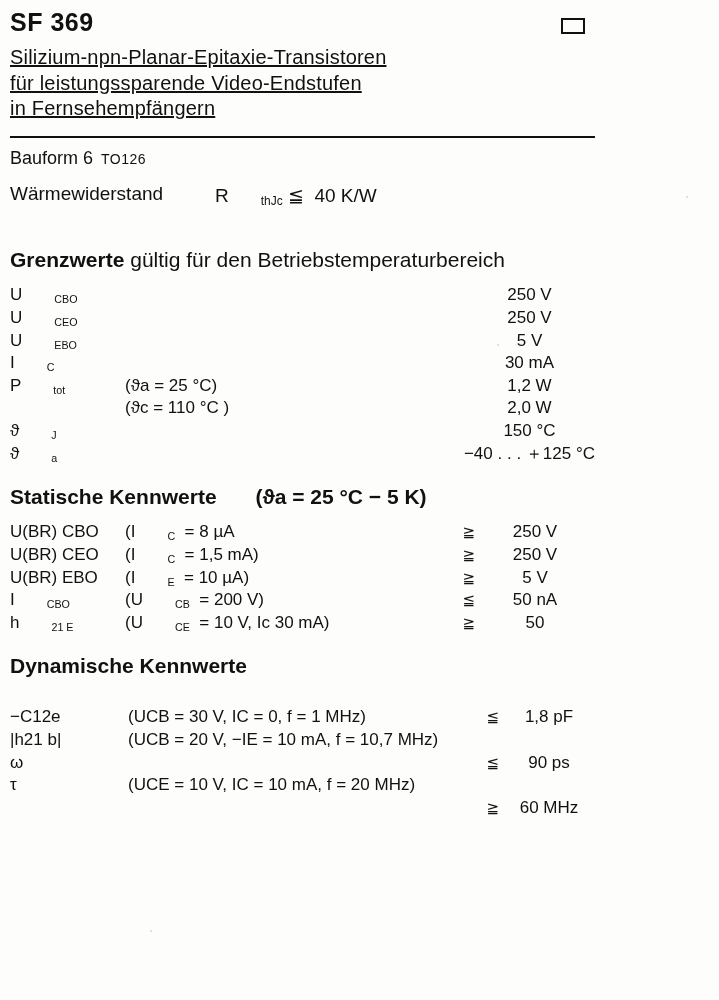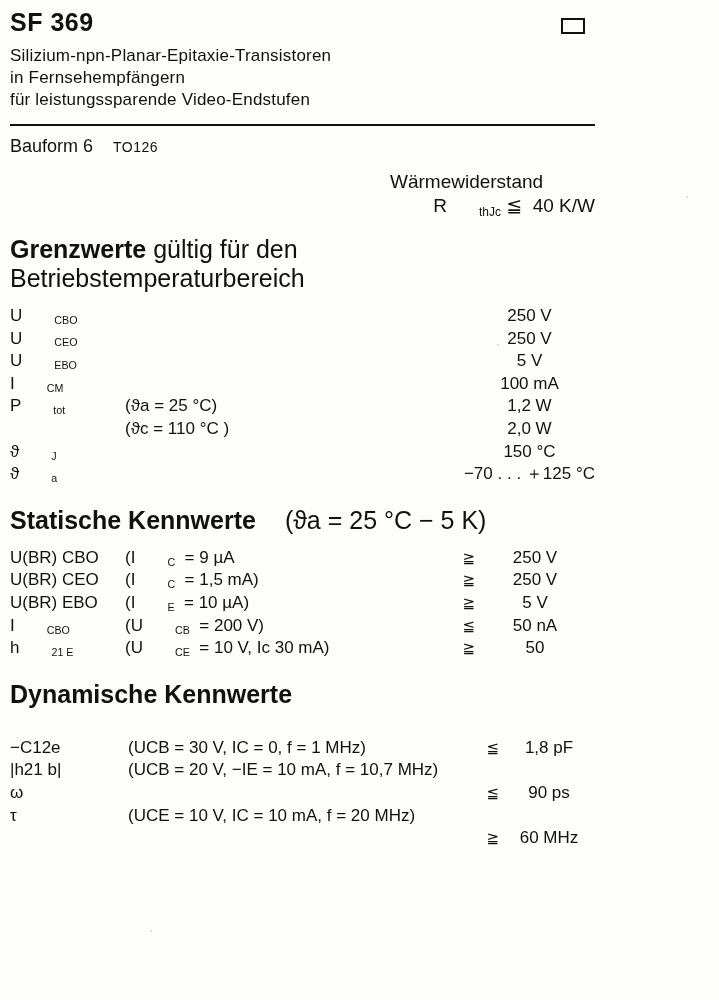--- a/index.html
+++ b/index.html
@@ -40,70 +40,70 @@
   }
   .pkg-mark {
     width: 20px;
     height: 12px;
     border: 2px solid #111;
     margin-top: 10px;
     margin-right: 10px;
   }
   .subtitle {
     margin-top: 8px;
-    font-size: 17px;
+    font-size: 20px;
     line-height: 1.28;
     letter-spacing: 0.2px;
+    text-decoration: underline;
   }
   .rule {
     border: none;
     border-top: 2.5px solid #111;
     margin: 14px 0 10px 0;
   }
   .bauform {
     font-size: 18px;
     margin-bottom: 14px;
   }
   .bauform .small {
     font-size: 14px;
-    margin-left: 20px;
+    margin-left: 8px;
     letter-spacing: 0.5px;
   }
   .therm {
     display: flex;
-    align-items: flex-end;
+    align-items: flex-start;
     font-size: 19px;
-    margin-bottom: 16px;
-    flex-direction: column;
+    margin-bottom: 40px;
   }
   .therm-label {
     min-width: 205px;
   }
   .therm-vals div {
     line-height: 1.35;
     white-space: nowrap;
   }
   sub {
     font-size: 0.63em;
     vertical-align: baseline;
     position: relative;
     top: 0.28em;
     padding-left: 32px;
   }
   .sect-head {
-    font-size: 25px;
+    font-size: 21px;
     font-weight: bold;
     margin: 0 0 12px 0;
   }
   .sect-head .reg {
     font-weight: normal;
   }
   .sect-head .cond {
-    font-weight: normal;
-    margin-left: 22px;
+    font-weight: bold;
+    margin-left: 33px;
   }
   table.vals {
     width: 100%;
     border-collapse: collapse;
     font-size: 17px;
   }
   table.vals td {
     padding: 0;
     line-height: 1.33;
     vertical-align: baseline;
@@ -142,22 +142,22 @@
 <div class="page">
   <div class="inner">
 
     <div class="title-row">
       <div class="doc-title">SF 369</div>
       <div class="pkg-mark"></div>
     </div>
 
     <div class="subtitle">
       <div>Silizium-npn-Planar-Epitaxie-Transistoren</div>
+      <div>für leistungssparende Video-Endstufen</div>
       <div>in Fernsehempfängern</div>
-      <div>für leistungssparende Video-Endstufen</div>
     </div>
 
     <hr class="rule">
 
     <div class="bauform">
       <span>Bauform 6</span><span class="small">TO126</span>
     </div>
 
     <div class="therm">
       <div class="therm-label">Wärmewiderstand</div>
@@ -186,58 +186,58 @@
           <td class="sym"><span>U</span><sub>CEO</sub></td>
           <td class="cond"></td>
           <td class="val">250 V</td>
         </tr>
         <tr>
           <td class="sym"><span>U</span><sub>EBO</sub></td>
           <td class="cond"></td>
           <td class="val">5 V</td>
         </tr>
         <tr>
-          <td class="sym"><span>I</span><sub>CM</sub></td>
-          <td class="cond"></td>
-          <td class="val">100 mA</td>
+          <td class="sym"><span>I</span><sub>C</sub></td>
+          <td class="cond"></td>
+          <td class="val">30 mA</td>
         </tr>
         <tr>
           <td class="sym"><span>P</span><sub>tot</sub></td>
           <td class="cond">(ϑa  =  25 °C)</td>
           <td class="val">1,2 W</td>
         </tr>
         <tr>
           <td class="sym"><span></span><sub></sub></td>
           <td class="cond">(ϑc  =  110 °C )</td>
           <td class="val">2,0 W</td>
         </tr>
         <tr>
           <td class="sym"><span>ϑ</span><sub>J</sub></td>
           <td class="cond"></td>
           <td class="val">150 °C</td>
         </tr>
         <tr>
           <td class="sym"><span>ϑ</span><sub>a</sub></td>
           <td class="cond"></td>
-          <td class="val">−70 . . . ＋125 °C</td>
+          <td class="val">−40 . . . ＋125 °C</td>
         </tr>
       </tbody>
         </table>
     </div>
 
     <div class="block">
       <div class="sect-head">
         <span>Statische Kennwerte</span>
         <span class="cond">(ϑa  =  25 °C − 5 K)</span>
       </div>
       <table class="vals">
         <tbody>
             <tr>
           <td class="sym">U(BR) CBO</td>
-          <td class="cond"><span>(I</span><sub>C</sub>&nbsp;&nbsp;<span>= 9 µA</span></td>
+          <td class="cond"><span>(I</span><sub>C</sub>&nbsp;&nbsp;<span>= 8 µA</span></td>
           <td class="cmp">≧</td>
           <td class="val">250 V</td>
         </tr>
         <tr>
           <td class="sym">U(BR) CEO</td>
           <td class="cond"><span>(I</span><sub>C</sub>&nbsp;&nbsp;<span>= 1,5 mA)</span></td>
           <td class="cmp">≧</td>
           <td class="val">250 V</td>
         </tr>
         <tr>

